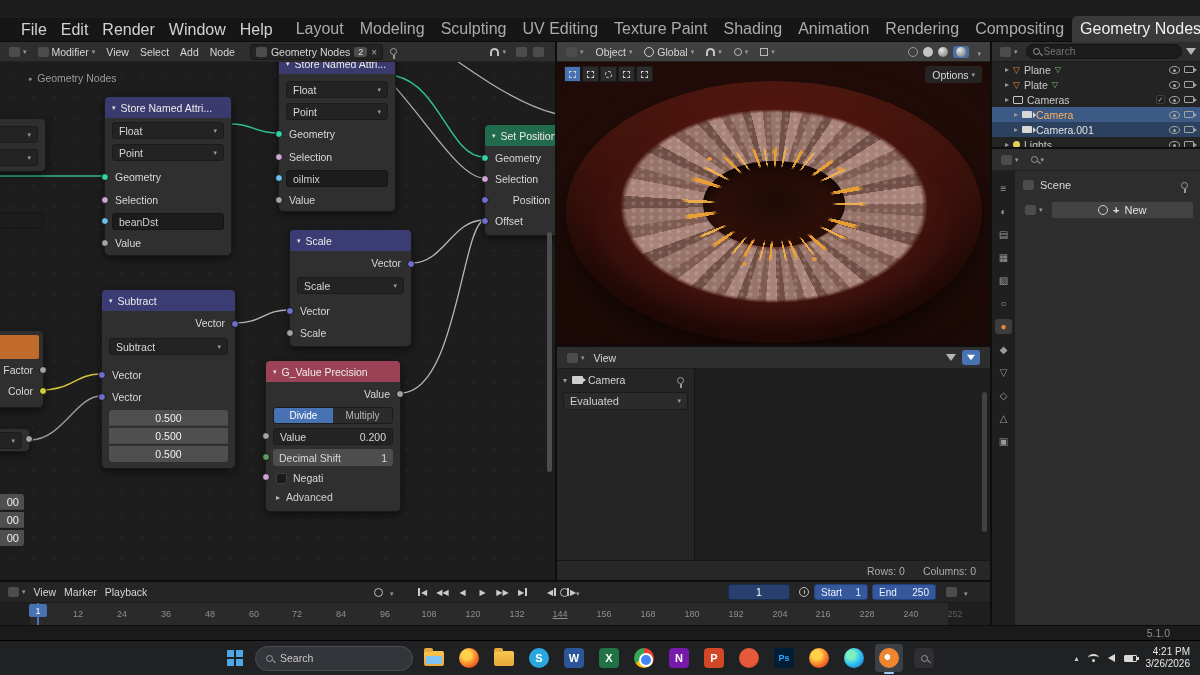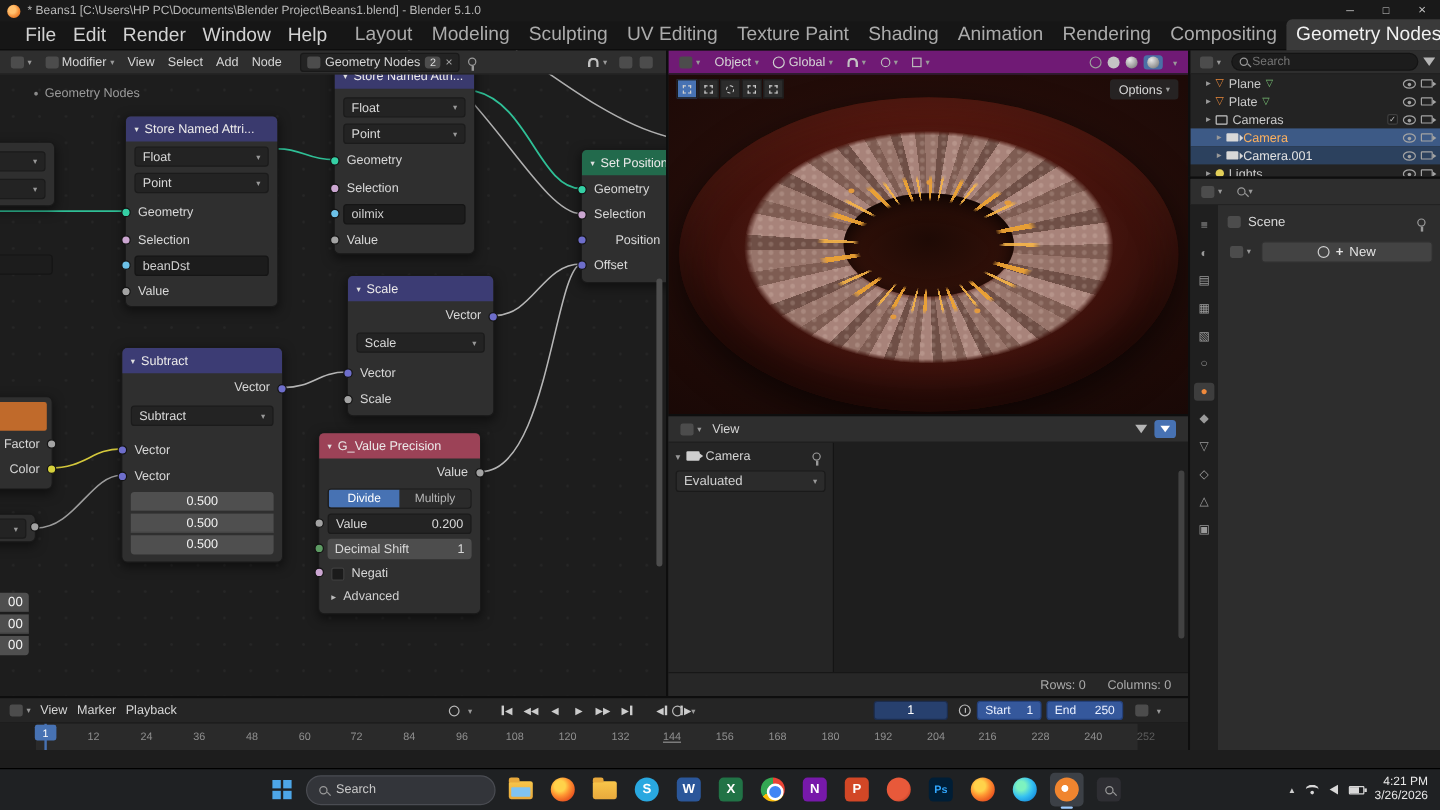--- a/index.html
+++ b/index.html
@@ -61,21 +61,21 @@
   .chk{width:11px;height:11px;background:#1b1b1b;border:1px solid #3e3e3e;border-radius:2px;margin-right:6px;}
   .advrow{position:absolute;left:0;right:0;height:16px;display:flex;align-items:center;padding:0 10px;color:#d0d0d0;}
   .advrow::before{content:"▸";font-size:8px;color:#bbb;margin-right:6px;}
   .sock{position:absolute;width:8px;height:8px;border-radius:50%;border:1px solid #131313;z-index:12;}
   .sock.l{left:-4px;} .sock.r{right:-4px;}
   .s-geo{background:#35d0a5;} .s-bool{background:#cba6d1;} .s-vec{background:#6e6ecb;} .s-val{background:#a3a3a3;} .s-str{background:#6cc1e8;} .s-int{background:#5d9b63;} .s-col{background:#d6d13c;}
   .swatch{position:absolute;left:4px;right:4px;background:#c06a2b;border-radius:2px;}
 
   
   .viewport{position:absolute;left:557px;top:42px;width:433px;height:303px;overflow:hidden;background:#141414;}
-  .vp-header{position:absolute;left:0;top:0;width:100%;height:20px;background:#701a75;border-bottom:1px solid #1e1e1e;display:flex;align-items:center;gap:4px;padding:0 5px;font-size:10.5px;color:#d6d6d6;z-index:10;white-space:nowrap;}
+  .vp-header{position:absolute;left:0;top:0;width:100%;height:20px;background:#404040;border-bottom:1px solid #1e1e1e;display:flex;align-items:center;gap:4px;padding:0 5px;font-size:10.5px;color:#d6d6d6;z-index:10;white-space:nowrap;}
   .sphere{width:10px;height:10px;border-radius:50%;}
   .sp1{border:1px solid #9a9a9a;} .sp2{background:#c4c4c4;} .sp3{background:radial-gradient(circle at 35% 30%,#e8e8e8,#6c6c6c);}
   .sp-on{background:#4a6fa5;border-radius:3px;padding:1px 3px;display:flex;align-items:center;}
   .vp-render{position:absolute;left:0;top:20px;width:433px;height:283px;overflow:hidden;background:radial-gradient(ellipse 130% 115% at 48% 42%,#2e110c 0%,#1d0a07 52%,#0d0404 100%);}
   .plate{position:absolute;left:50%;top:53%;width:416px;height:262px;transform:translate(-50%,-50%);border-radius:50%;background:radial-gradient(ellipse at 50% 40%,#5e2018 0%,#4b150e 40%,#36100b 68%,#200806 88%,#150504 100%);box-shadow:inset 0 12px 30px rgba(140,50,30,.22),inset 0 -16px 34px rgba(0,0,0,.6),0 10px 30px rgba(0,0,0,.6);}
   .beans{position:absolute;left:50%;top:51%;width:308px;height:194px;transform:translate(-50%,-50%);border-radius:50%;background:repeating-conic-gradient(from 10deg,#a8837a 0deg 7deg,#7e5c52 7deg 12deg,#97746a 12deg 19deg,#6f4f46 19deg 24deg);-webkit-mask:radial-gradient(50% 50% at 50% 50%,transparent 0 40%,#000 46% 96%,transparent 100%);mask:radial-gradient(50% 50% at 50% 50%,transparent 0 40%,#000 46% 96%,transparent 100%);}
   .beans-dots{position:absolute;left:50%;top:51%;width:308px;height:194px;transform:translate(-50%,-50%);border-radius:50%;background-image:radial-gradient(circle,rgba(255,236,222,.17) 0 1.5px,transparent 2.6px);background-size:9px 7px;-webkit-mask:radial-gradient(50% 50% at 50% 50%,transparent 0 42%,#000 48% 94%,transparent 100%);mask:radial-gradient(50% 50% at 50% 50%,transparent 0 42%,#000 48% 94%,transparent 100%);}
   .center-dark{position:absolute;left:50%;top:50%;width:142px;height:86px;transform:translate(-50%,-50%);border-radius:50%;background:radial-gradient(ellipse at 50% 45%,#1e0a05 0%,#2d0f08 55%,#3a140b 100%);box-shadow:inset 0 5px 16px rgba(0,0,0,.85);}
   .oil-ring{position:absolute;left:50%;top:50%;width:212px;height:132px;transform:translate(-50%,-50%);border-radius:50%;background:repeating-conic-gradient(from 0deg,rgba(236,162,52,.95) 0 3deg,transparent 3deg 11deg,rgba(246,180,72,.9) 11deg 13deg,transparent 13deg 26deg);-webkit-mask:radial-gradient(50% 50% at 50% 50%,transparent 0 55%,#000 60% 82%,transparent 88%);mask:radial-gradient(50% 50% at 50% 50%,transparent 0 55%,#000 60% 82%,transparent 88%);}
   .speck{position:absolute;border-radius:50%;background:#e39a3d;}
@@ -183,29 +183,20 @@
   .t-vol{width:0;height:0;border-top:4px solid transparent;border-bottom:4px solid transparent;border-right:7px solid #d8d8d8;}
   .t-bat{width:13px;height:7px;border:1px solid #d8d8d8;border-radius:1px;position:relative;background:linear-gradient(to right,#d8d8d8 0 70%,transparent 70%);}
   .t-bat::after{content:"";position:absolute;right:-3px;top:1.5px;width:2px;height:3px;background:#d8d8d8;}
   .clockblk{text-align:right;font-size:10px;line-height:12px;color:#e8e8e8;}
 </style>
 </head>
 <body>
 
 <div id="root">
 
-  <div class="titlebar">
-    <span class="app-ico"></span>
-    <span>* Beans1 [C:\Users\HP PC\Documents\Blender Project\Beans1.blend] - Blender 5.1.0</span>
-    <div class="win-btns">
-      <span class="win-btn">─</span>
-      <span class="win-btn">□</span>
-      <span class="win-btn close">×</span>
-    </div>
-  </div>
 
   <div class="menubar">
     <span class="blogo"></span>
     <span class="mi">File</span>
     <span class="mi">Edit</span>
     <span class="mi">Render</span>
     <span class="mi">Window</span>
     <span class="mi">Help</span>
     <div class="tabs">
       <span class="tab">Layout</span>
@@ -739,20 +730,23 @@
       <span class="tick" style="left:867px;">228</span>
       <span class="tick" style="left:911px;">240</span>
       <span class="tick" style="left:955px;">252</span>
       <span class="range-shade" style="left:0;width:30px;"></span>
       <span class="range-shade" style="left:948px;right:0;"></span>
       <span class="playhead-line"></span>
       <span class="playhead-cap">1</span>
     </div>
   </div>
 
+  <div class="statusbar">
+    <span>5.1.0</span>
+  </div>
 
   <div class="taskbar">
     <div class="tb-center">
       <span class="startbtn">
           <span class="winlogo">
             <span></span>
             <span></span>
             <span></span>
             <span></span>
           </span>

